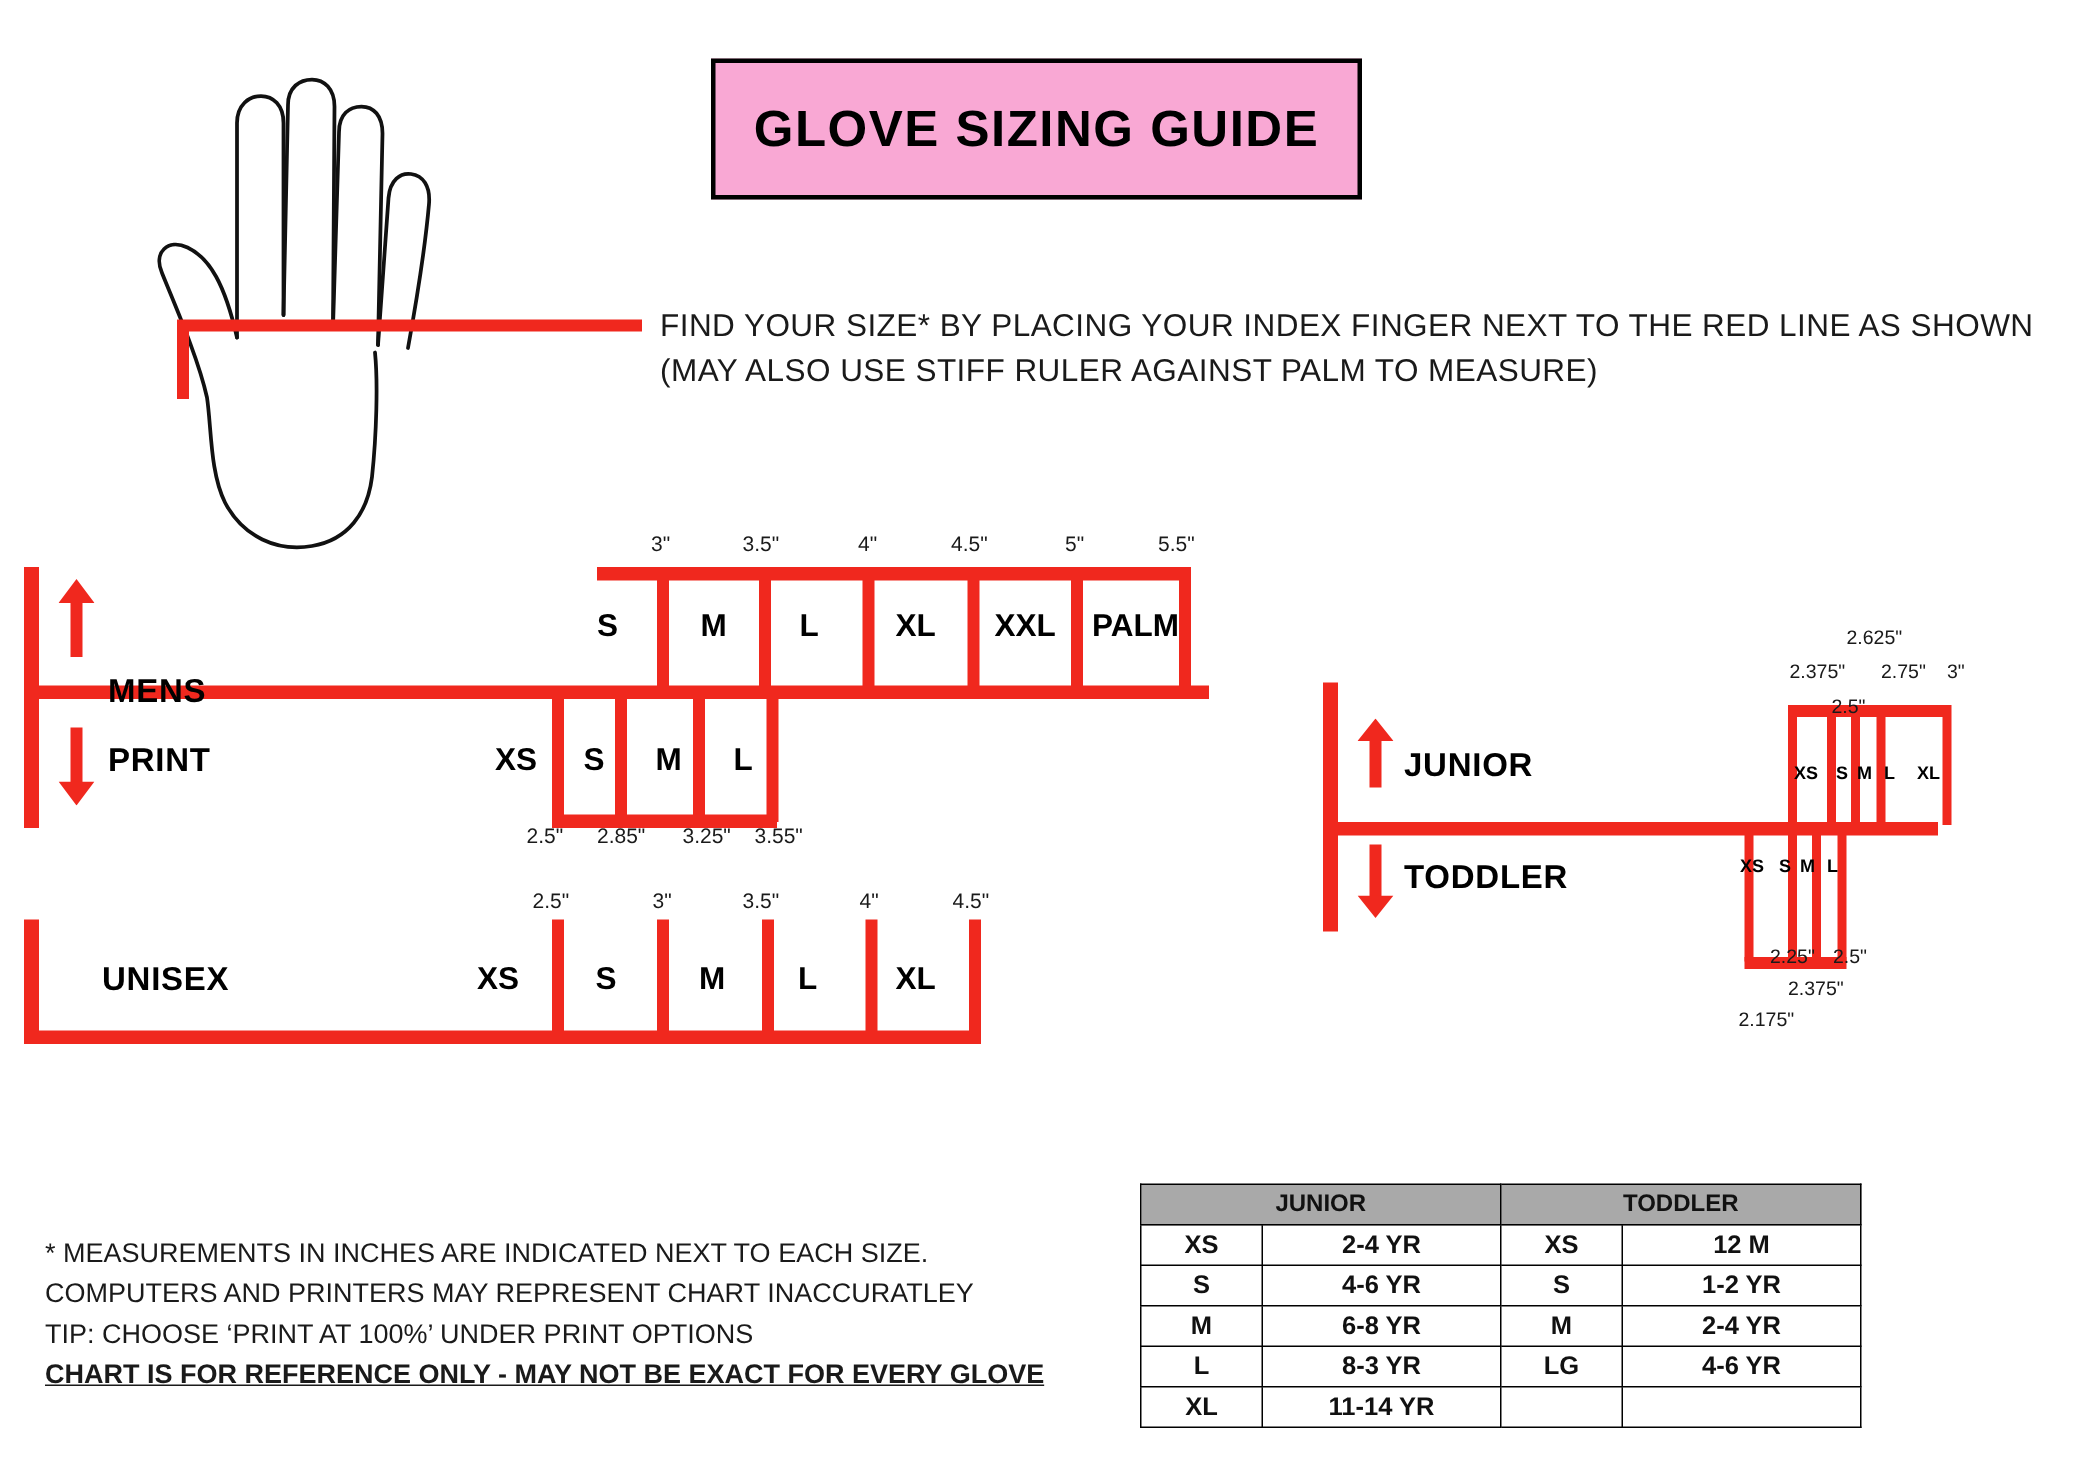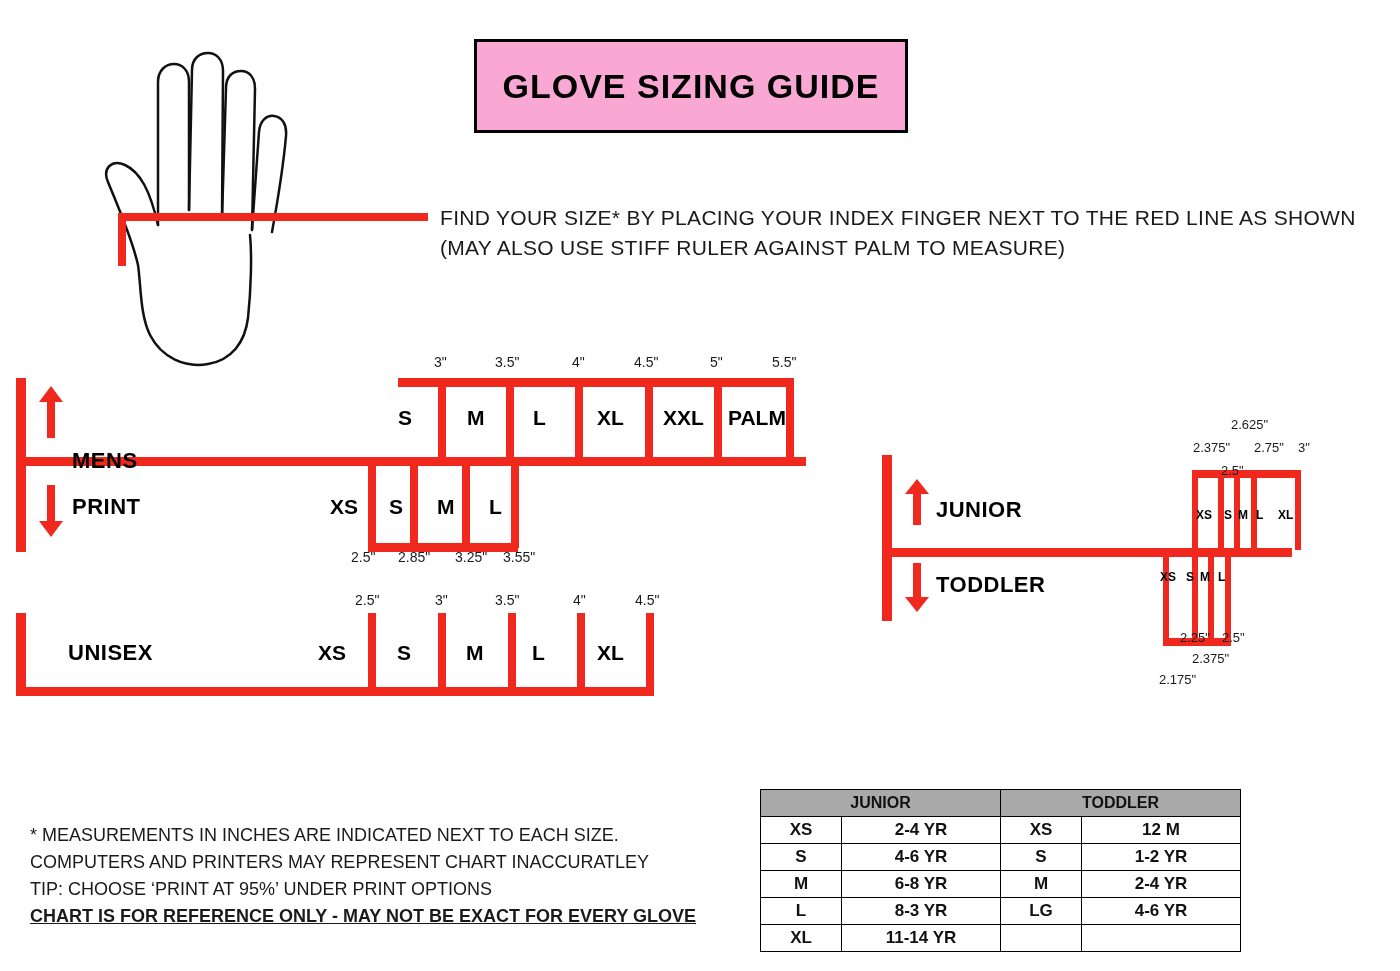--- a/index.html
+++ b/index.html
@@ -202,21 +202,21 @@
 <div class="abs sizelabel sm" style="left:1218px;top:570px;">L</div>
 
 <div class="abs meas tiny" style="left:1159px;top:672px;">2.175"</div>
 <div class="abs meas tiny" style="left:1180px;top:630px;">2.25"</div>
 <div class="abs meas tiny" style="left:1192px;top:651px;">2.375"</div>
 <div class="abs meas tiny" style="left:1222px;top:630px;">2.5"</div>
 
 <div class="abs footnote">
   <div>* MEASUREMENTS IN INCHES ARE INDICATED NEXT TO EACH SIZE.</div>
   <div>COMPUTERS AND PRINTERS MAY REPRESENT CHART INACCURATLEY</div>
-  <div>TIP: CHOOSE ‘PRINT AT 95%’ UNDER PRINT OPTIONS</div>
+  <div>TIP: CHOOSE ‘PRINT AT 100%’ UNDER PRINT OPTIONS</div>
   <div class="bold">CHART IS FOR REFERENCE ONLY - MAY NOT BE EXACT FOR EVERY GLOVE</div>
 </div>
 
 <table class="sz">
   <thead>
     <tr>
       <th colspan="2">JUNIOR</th>
       <th colspan="2">TODDLER</th>
     </tr>
   </thead>

